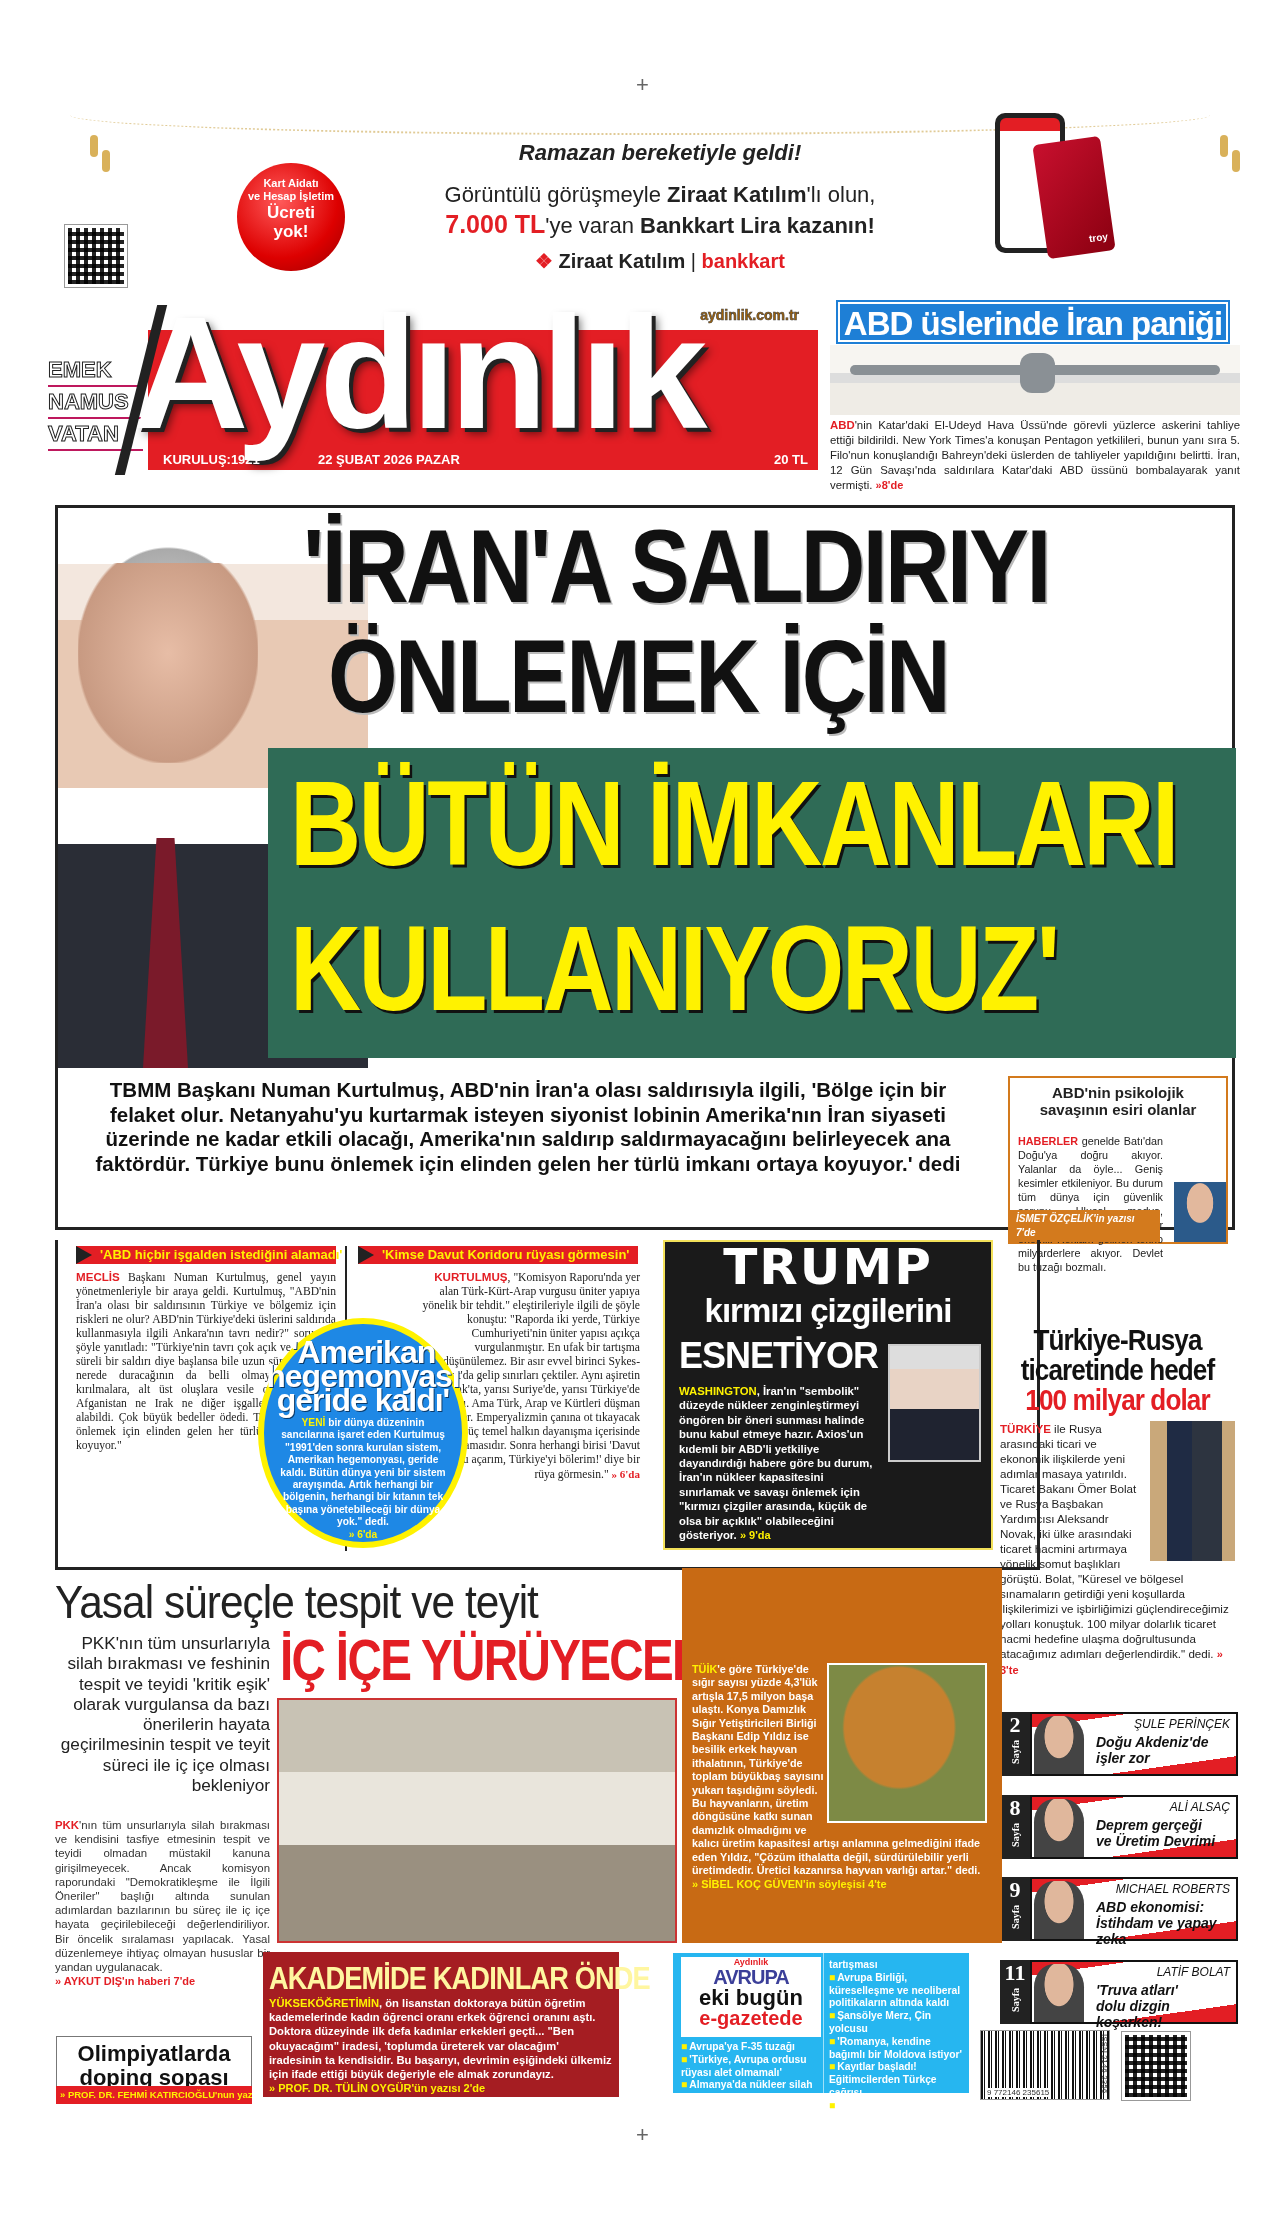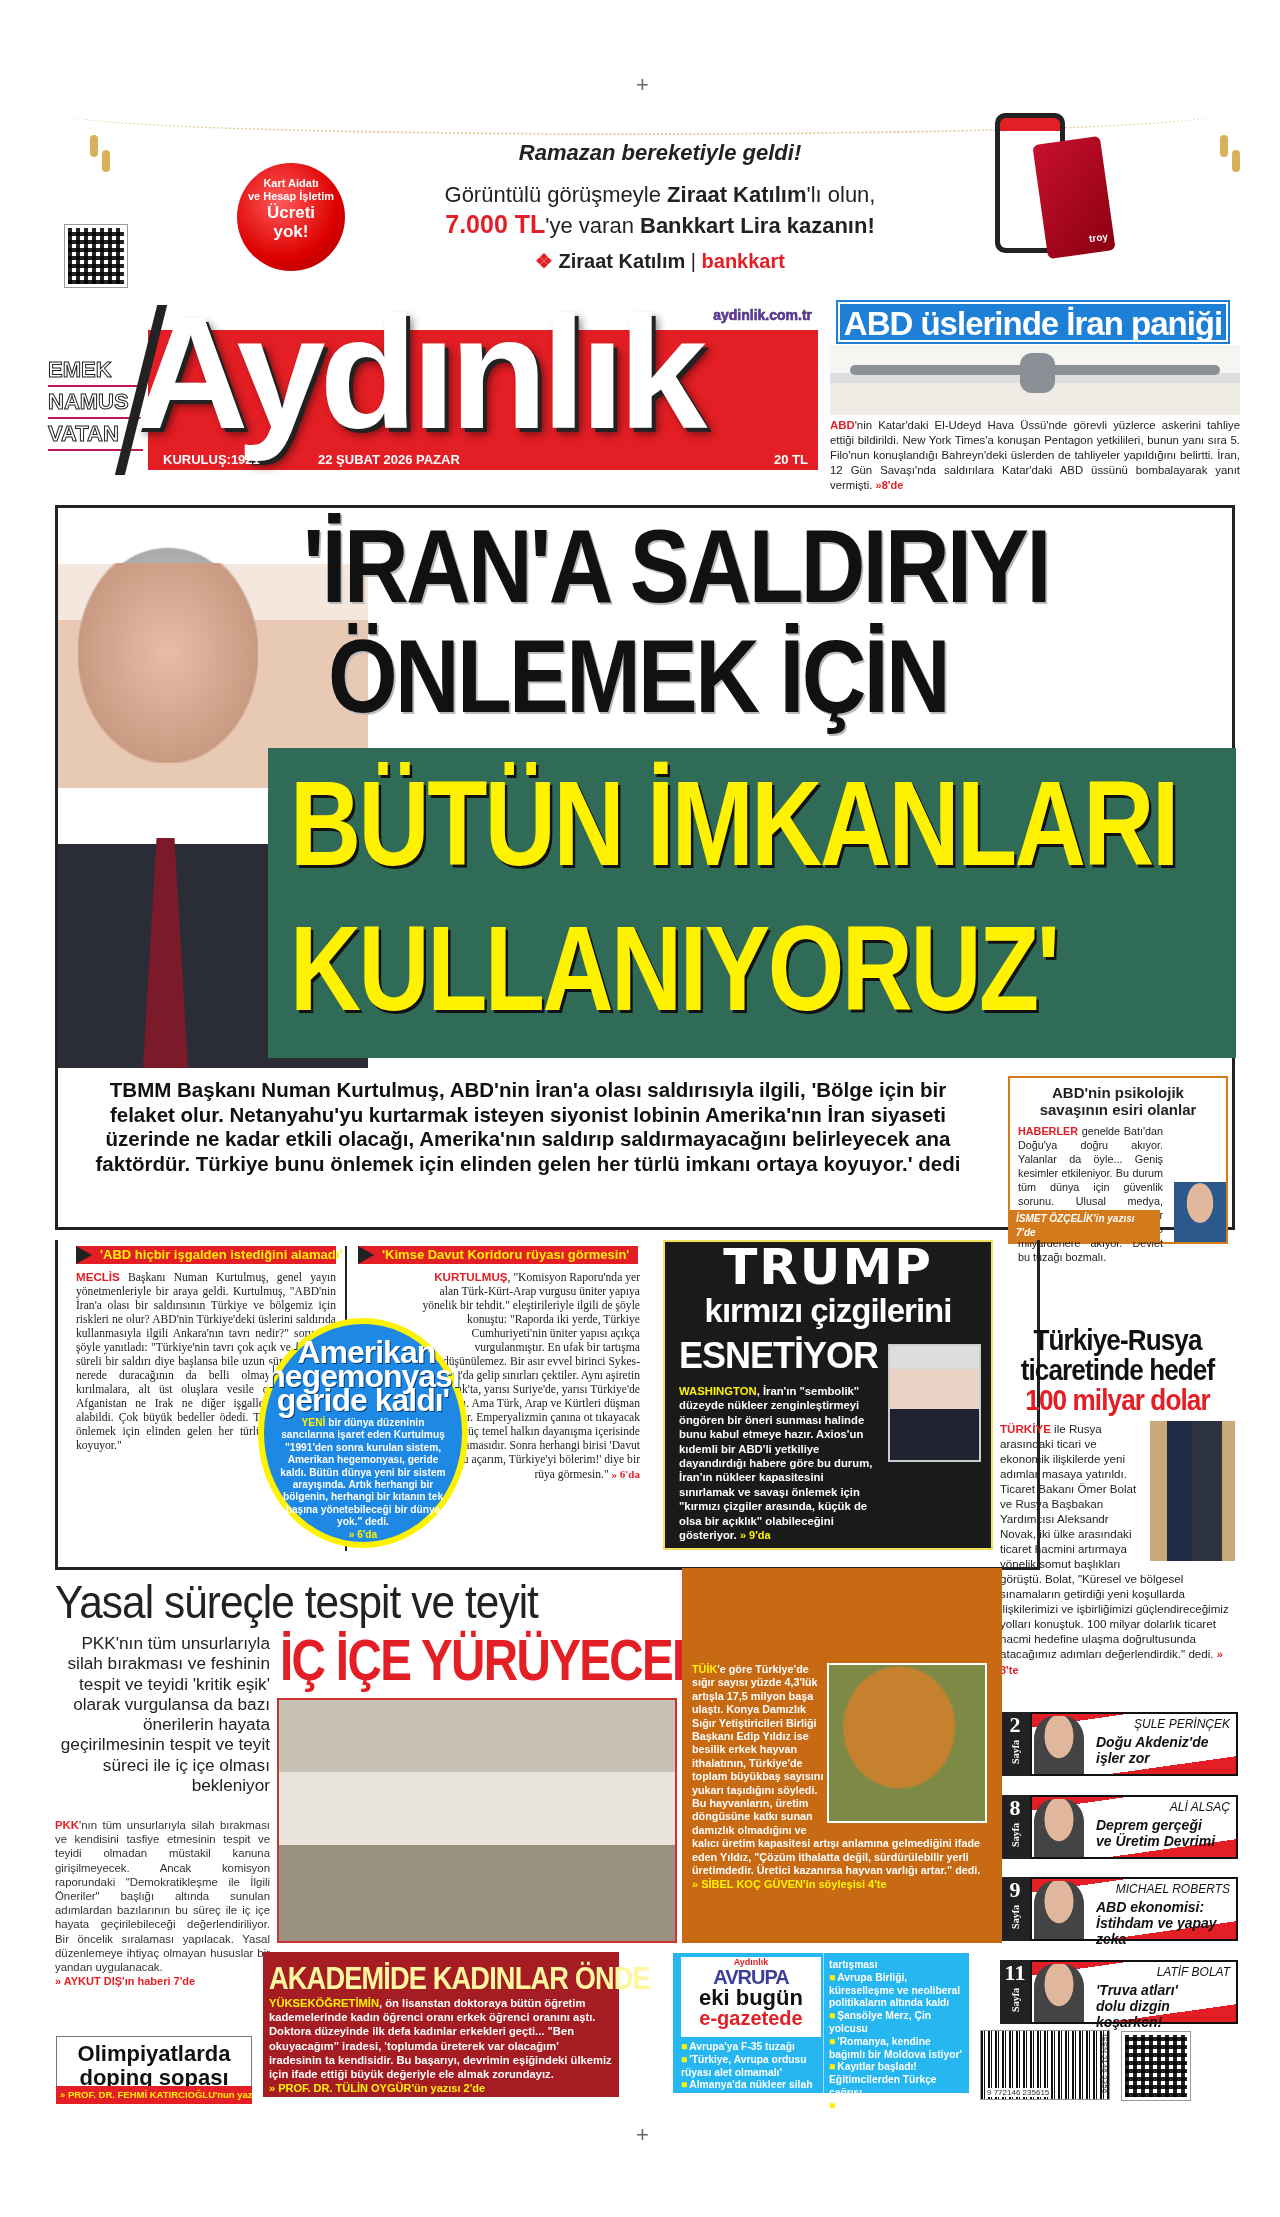--- a/index.html
+++ b/index.html
@@ -27,21 +27,21 @@
   .ad-phone { position:absolute; left:955px; top:18px; width:70px; height:140px; background:#222; border-radius:10px; padding:5px; }
   .ad-phone .scr { width:100%; height:100%; background: linear-gradient(#e31e24 0 10%, #fff 10%); border-radius:6px; }
   .ad-card { position:absolute; left:1000px; top:45px; width:68px; height:115px; background: linear-gradient(135deg,#c8102e,#8a0010); border-radius:6px; transform: rotate(-8deg); color:#fff; font-size:10px; text-align:right; padding:95px 6px 0 0; font-weight:bold; }
 
   
   .mast { left: 48px; top: 305px; width: 770px; height: 170px; }
   .mast-red { position:absolute; left:100px; top:25px; width:670px; height:140px; background:#e31e24; }
   .mast-logo { position:absolute; left:85px; top:-22px; font-size:160px; font-weight:bold; color:#fff; letter-spacing:-6px; text-shadow: 4px 4px 0 #222, 6px 6px 8px rgba(0,0,0,.5); font-family:"Liberation Sans", sans-serif; line-height:180px; }
   .mast-slash { position:absolute; left:88px; top:0; width:10px; height:170px; background:#222; transform: skewX(-14deg); }
   .motto { position:absolute; left:0; width:95px; height:30px; font-size:22px; font-weight:bold; color:#fff; -webkit-text-stroke:1px #222; text-align:left; border-bottom:2px solid #be185d; line-height:26px; }
-  .mast-url { position:absolute; right:6px; top:2px; font-size:14px; font-weight:bold; color:#6d28d9; -webkit-text-stroke:.6px #444; }
+  .mast-url { position:absolute; right:19px; top:2px; font-size:14px; font-weight:bold; color:#a16207; -webkit-text-stroke:.6px #444; }
   .mast-foot { position:absolute; bottom:8px; color:#fff; font-weight:bold; font-size:13px; }
 
   
   .tr { left: 830px; top: 300px; width: 410px; height: 190px; }
   .tr-head { position:absolute; left:8px; top:2px; width:390px; height:40px; background:#1e7fd6; color:#fff; font-size:33px; font-weight:bold; text-align:center; line-height:40px; letter-spacing:-1px; border:2px solid #fff; outline:2px solid #1e7fd6; }
   .tr-img { position:absolute; left:0; top:45px; width:410px; height:70px; background: linear-gradient(#f7f5f1 0 40%, #ddd 40% 55%, #efece6 55%); }
   .plane { position:absolute; left:20px; top:20px; width:370px; height:10px; background:#8a9095; border-radius:5px; }
   .plane-body { position:absolute; left:190px; top:8px; width:35px; height:40px; background:#8a9095; border-radius:12px; }
   .tr-body { position:absolute; left:0; top:118px; width:410px; font-size:11.4px; line-height:15px; color:#222; text-align:justify; }
 
@@ -49,21 +49,21 @@
   .main { left: 55px; top: 505px; width: 1180px; height: 725px; border:3px solid #222; }
   .main-photo { position:absolute; left:0; top:0; width:310px; height:560px; background: linear-gradient(180deg,#fff 0 10%, #f3e7de 10% 20%, #e8c9b4 20% 50%, #fff 50% 60%, #2a2d36 60%); }
   .face { position:absolute; left:20px; top:55px; width:180px; height:200px; background: radial-gradient(ellipse at 50% 45%, #e7bda6, #c89a82 70%, transparent 72%); }
   .hair { position:absolute; left:30px; top:30px; width:160px; height:80px; background: radial-gradient(ellipse at 50% 90%, #ccc, #aaa 60%, transparent 62%); }
   .tie { position:absolute; left:85px; top:330px; width:45px; height:230px; background:#7a1a2a; clip-path: polygon(30% 0,70% 0,100% 100%,0 100%); }
   .hl1 { position:absolute; left:245px; top:0; font-size:104px; font-weight:bold; color:#111; letter-spacing:-3px; line-height:112px; transform: scaleX(.86); transform-origin:left top; white-space:nowrap; text-shadow:2px 2px 0 #bbb; }
   .hl-green { position:absolute; left:210px; top:240px; width:968px; height:310px; background:#2f6b56; }
   .hl2 { position:absolute; left:245px; top:240px; font-size:120px; font-weight:bold; color:#fff200; letter-spacing:-3px; line-height:150px; transform: scaleX(.82); transform-origin:left top; white-space:nowrap; text-shadow: 3px 3px 0 #111; }
   .deck { position:absolute; left:30px; top:570px; width:880px; text-align:center; font-size:20.5px; font-weight:bold; line-height:24.5px; color:#111; }
   .sidecol { position:absolute; left:950px; top:568px; width:220px; height:168px; border:2px solid #d37a1d; padding:6px 8px; font-size:10.8px; line-height:14px; color:#222; }
-  .sidecol h3 { text-align:center; font-size:15px; line-height:17px; margin-bottom:6px; font-weight:bold; }
+  .sidecol h3 { text-align:center; font-size:15px; line-height:17px; margin-bottom:16px; font-weight:bold; }
   .sidecol .kick { color:#e31e24; font-weight:bold; }
   .sidecol .foot { position:absolute; left:0; bottom:0; width:150px; background:#d37a1d; color:#fff; font-style:italic; font-weight:bold; font-size:10px; padding:2px 6px; }
   .sidecol .mug { position:absolute; right:0; bottom:0; width:52px; height:60px; background: radial-gradient(ellipse at 50% 35%, #e2b89d 35%, #2b5a8a 37%); }
 
   .mainbot { left: 55px; top: 1240px; width: 985px; height: 330px; border:3px solid #222; border-top:none; }
   .banner { position:absolute; height:18px; background:#e31e24; color:#fff200; font-weight:bold; font-size:13px; line-height:18px; padding-left:24px; white-space:nowrap; }
   .banner::before { content:""; position:absolute; left:0; top:0; width:0; height:0; border-left:16px solid #222; border-top:9px solid transparent; border-bottom:9px solid transparent; }
   .serif { font-family:"Liberation Serif", serif; font-size:11.6px; line-height:14px; color:#222; }
   .serif .kick { font-family:"Liberation Sans", sans-serif; color:#e31e24; font-weight:bold; }
   .bubble { position:absolute; left:200px; top:78px; width:210px; height:230px; border-radius:50%; background:#1e88e5; border:6px solid #fff200; color:#fff; text-align:center; padding-top:16px; }

